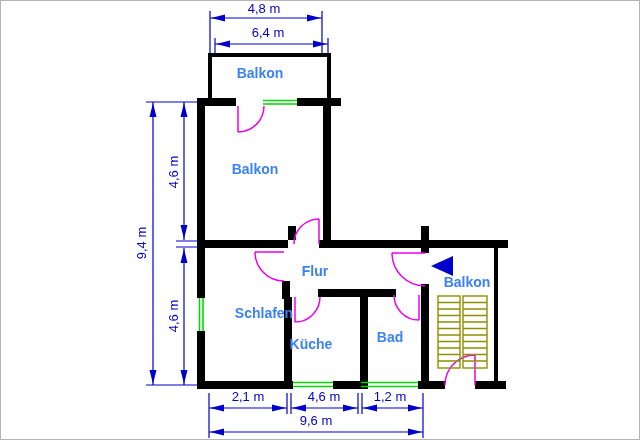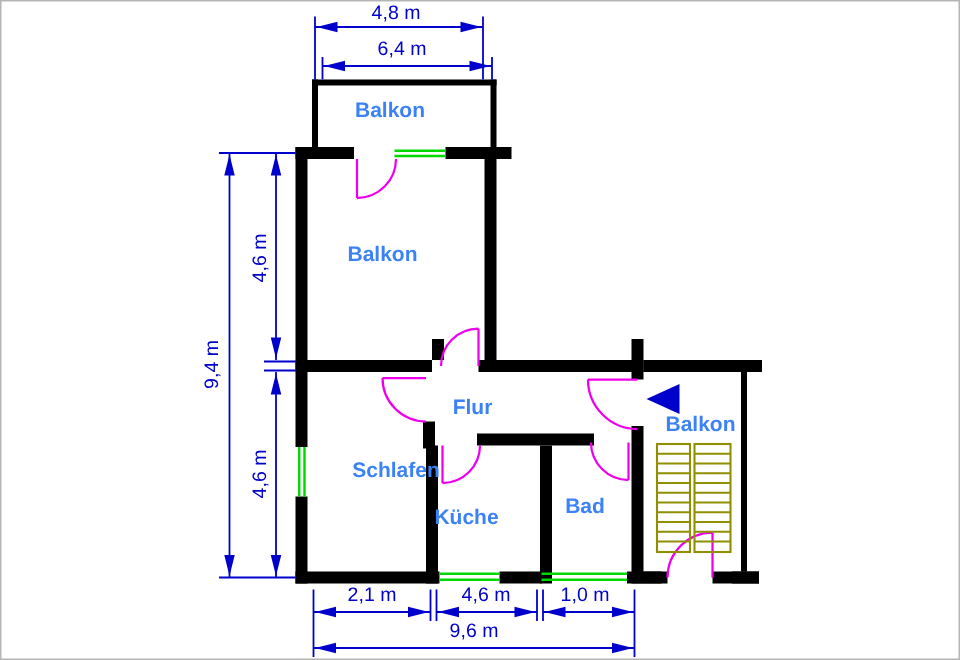--- a/index.html
+++ b/index.html
@@ -153,16 +153,16 @@
   <div class="room-label" style="left:389px;top:336px">Bad</div>
   <div class="room-label" style="left:466px;top:281px">Balkon</div>
 
   <div class="dim-label" style="left:263px;top:7px">4,8 m</div>
   <div class="dim-label" style="left:267px;top:31px">6,4 m</div>
   <div class="dim-label vlabel" style="left:140px;top:242px">9,4 m</div>
   <div class="dim-label vlabel" style="left:172px;top:171px">4,6 m</div>
   <div class="dim-label vlabel" style="left:172px;top:315px">4,6 m</div>
   <div class="dim-label" style="left:247px;top:395px">2,1 m</div>
   <div class="dim-label" style="left:323px;top:395px">4,6 m</div>
-  <div class="dim-label" style="left:389px;top:395px">1,0 m</div>
+  <div class="dim-label" style="left:389px;top:395px">1,2 m</div>
   <div class="dim-label" style="left:315px;top:419px">9,6 m</div>
 
 </div>
 
 </body></html>

